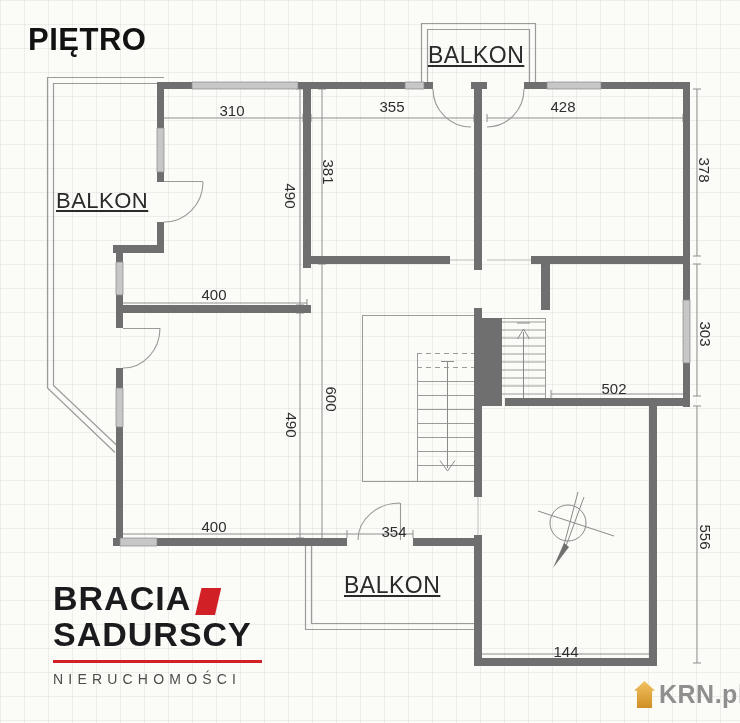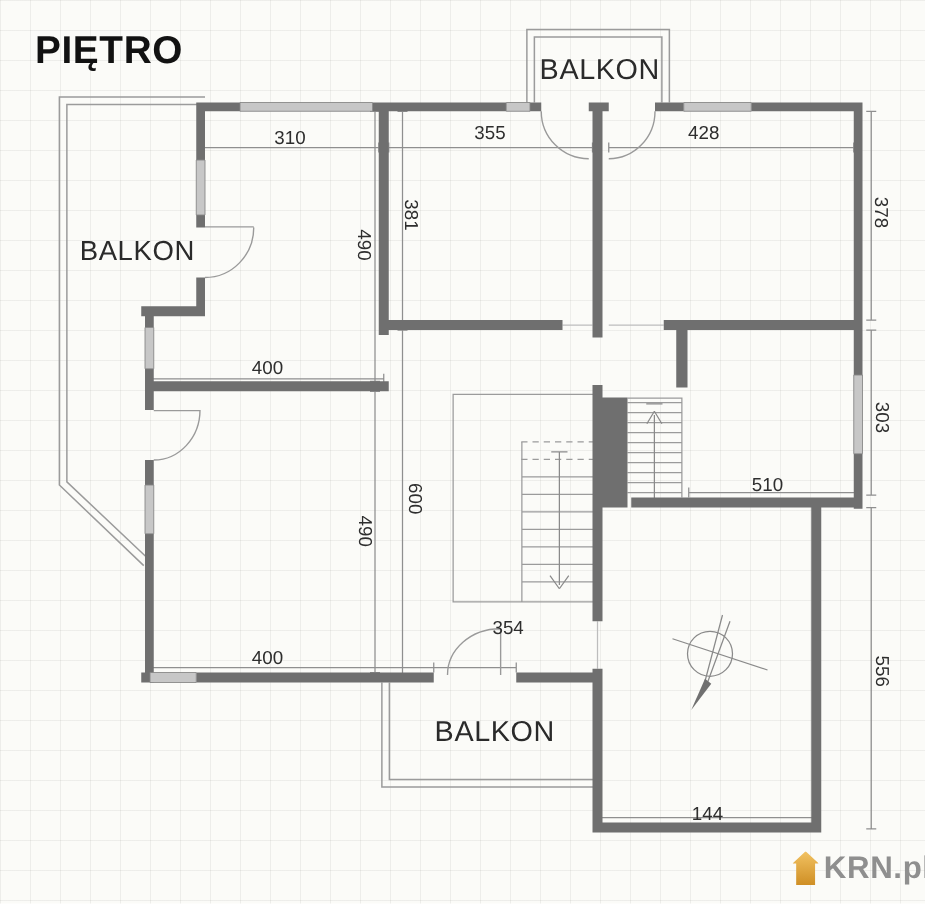--- a/index.html
+++ b/index.html
@@ -8,21 +8,21 @@
     font-family:"Liberation Sans","DejaVu Sans",sans-serif;
     background-color:#fbfbf8;
     background-image:
       linear-gradient(rgba(120,120,110,0.10) 1px, transparent 1px),
       linear-gradient(90deg, rgba(120,120,110,0.10) 1px, transparent 1px);
     background-size:24px 24px;
   }
   .plan-svg{position:absolute;left:0;top:0;}
   .lbl{position:absolute;color:#2b2b2b;white-space:nowrap;}
   .title{font-size:31px;font-weight:800;letter-spacing:0.5px;color:#121212;}
-  .room-lbl{font-size:22px;width:100px;text-align:right;letter-spacing:0.5px;color:#2a2a2a;}
+  .room-lbl{font-size:22px;width:100px;text-align:left;letter-spacing:0.5px;color:#2a2a2a;text-decoration:underline;}
   .dim{font-size:15px;width:50px;height:16px;line-height:16px;text-align:center;color:#2e2e2e;}
   .rot{transform:rotate(90deg);}
   
   .logo{position:absolute;left:53px;top:581px;}
   .logo-row1{display:flex;align-items:flex-end;}
   .logo-word{font-size:34px;font-weight:800;letter-spacing:1px;color:#1b1b1d;line-height:1.0;}
   .roof{display:inline-block;width:26px;height:27px;margin-left:4px;background:#d22027;
         clip-path:polygon(24% 0%, 100% 0%, 76% 100%, 0% 100%);}
   .logo-divider{width:209px;height:3px;background:#d22027;margin-top:9px;}
   .logo-sub{font-size:14px;letter-spacing:5.2px;color:#4c4c4c;margin-top:8px;font-weight:500;}
@@ -117,32 +117,41 @@
   <div class="lbl title" style="left:28px;top:22px;">PIĘTRO</div>
 
   <div class="lbl room-lbl" style="left:56px;top:188px;">BALKON</div>
   <div class="lbl room-lbl" style="left:428px;top:42px;font-size:23px;">BALKON</div>
   <div class="lbl room-lbl" style="left:344px;top:572px;font-size:23px;">BALKON</div>
 
   <div class="lbl dim" style="left:207px;top:103px;">310</div>
   <div class="lbl dim" style="left:367px;top:99px;">355</div>
   <div class="lbl dim" style="left:538px;top:99px;">428</div>
   <div class="lbl dim" style="left:189px;top:287px;">400</div>
-  <div class="lbl dim" style="left:589px;top:381px;">510</div>
+  <div class="lbl dim" style="left:589px;top:381px;">502</div>
   <div class="lbl dim" style="left:189px;top:519px;">400</div>
-  <div class="lbl dim" style="left:369px;top:495px;text-align:right;">354</div>
+  <div class="lbl dim" style="left:369px;top:524px;">354</div>
   <div class="lbl dim" style="left:541px;top:644px;">144</div>
 
   <div class="lbl dim rot" style="left:679px;top:162px;">378</div>
   <div class="lbl dim rot" style="left:303px;top:164px;">381</div>
   <div class="lbl dim rot" style="left:265px;top:188px;">490</div>
   <div class="lbl dim rot" style="left:680px;top:326px;">303</div>
   <div class="lbl dim rot" style="left:306px;top:391px;">600</div>
   <div class="lbl dim rot" style="left:266px;top:417px;">490</div>
   <div class="lbl dim rot" style="left:680px;top:529px;">556</div>
 
+  <div class="logo">
+    <div class="logo-row1">
+      <span class="logo-word">BRACIA</span>
+      <span class="roof"></span>
+    </div>
+    <div class="logo-word" style="margin-top:2px;">SADURSCY</div>
+    <div class="logo-divider"></div>
+    <div class="logo-sub">NIERUCHOMOŚCI</div>
+  </div>
 
   <div class="watermark">
     <span class="krn-house"></span>
     <span class="krn-text">KRN.pl</span>
   </div>
 
 </div>
 
 </body></html>

